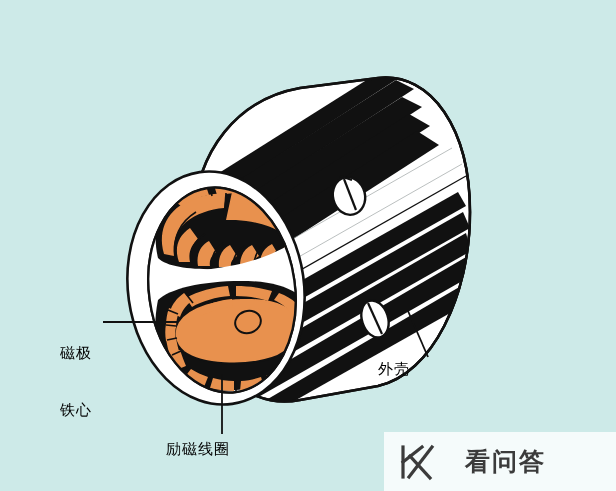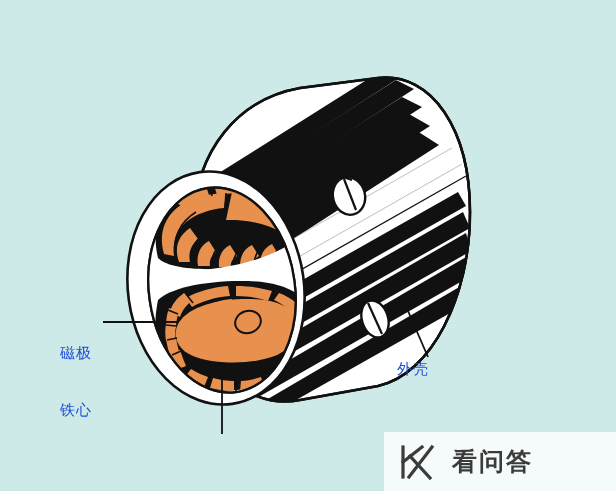--- a/index.html
+++ b/index.html
@@ -8,39 +8,39 @@
     background:#cdeae8;
     font-family:"DejaVu Sans","Liberation Sans",sans-serif;
     overflow:hidden;
     position:relative;
   }
   #stage{position:absolute;inset:0;width:616px;height:491px;}
   svg#fig{position:absolute;left:0;top:0;width:616px;height:491px;display:block;}
 
   .lbl{
     position:absolute;
-    color:#1d4ed8;
+    color:#000000;
     font-family:"DejaVu Sans","Liberation Sans",sans-serif;
     font-size:15px;
     line-height:19px;
     letter-spacing:1px;
     white-space:pre;
     font-weight:500;
   }
   #lbl-pole{left:60px;top:306px;}
   #lbl-coil{left:166px;top:440px;}
-  #lbl-shell{left:397px;top:360px;}
+  #lbl-shell{left:378px;top:360px;}
 
   
   #watermark{
     position:absolute;left:384px;top:432px;width:232px;height:59px;
     background:rgba(255,255,255,0.80);
     display:flex;align-items:center;
   }
-  #wm-inner{display:flex;align-items:center;gap:12px;padding-left:12px;position:relative;}
+  #wm-inner{display:flex;align-items:center;gap:25px;padding-left:12px;position:relative;}
   #wm-mark{width:44px;height:40px;flex:0 0 auto;}
   #wm-text{display:flex;flex-direction:column;justify-content:center;}
   #wm-cn{
     font-family:"DejaVu Sans","Liberation Sans",sans-serif;
     font-size:25px;font-weight:bold;color:#3b3b3b;line-height:26px;letter-spacing:2px;
   }
   #wm-url{
     font-family:"DejaVu Sans","Liberation Sans",sans-serif;
     font-size:11px;font-weight:bold;color:#3b3b3b;line-height:12px;
     position:absolute;left:42px;bottom:2px;letter-spacing:0.2px;
@@ -259,20 +259,21 @@
 
       <path d="M 408 311 L 428 357" stroke-width="1.8"></path>
     </g>
   </svg>
 
   <div class="lbl" id="lbl-pole">
     <div>磁极</div>
     <div>铁心</div>
   </div>
 
+  <div class="lbl" id="lbl-coil">励磁线圈</div>
 
   <div class="lbl" id="lbl-shell">外壳</div>
 
   <div id="watermark">
     <div id="wm-inner">
       <svg id="wm-mark" viewBox="0 0 44 40">
         <g stroke="#3b3b3b" stroke-width="3.2" fill="none" stroke-linecap="square">
           <path d="M 7 5 L 7 35"></path>
           <path d="M 7 20 L 26 5"></path>
           <path d="M 14 14 L 34 36"></path>

